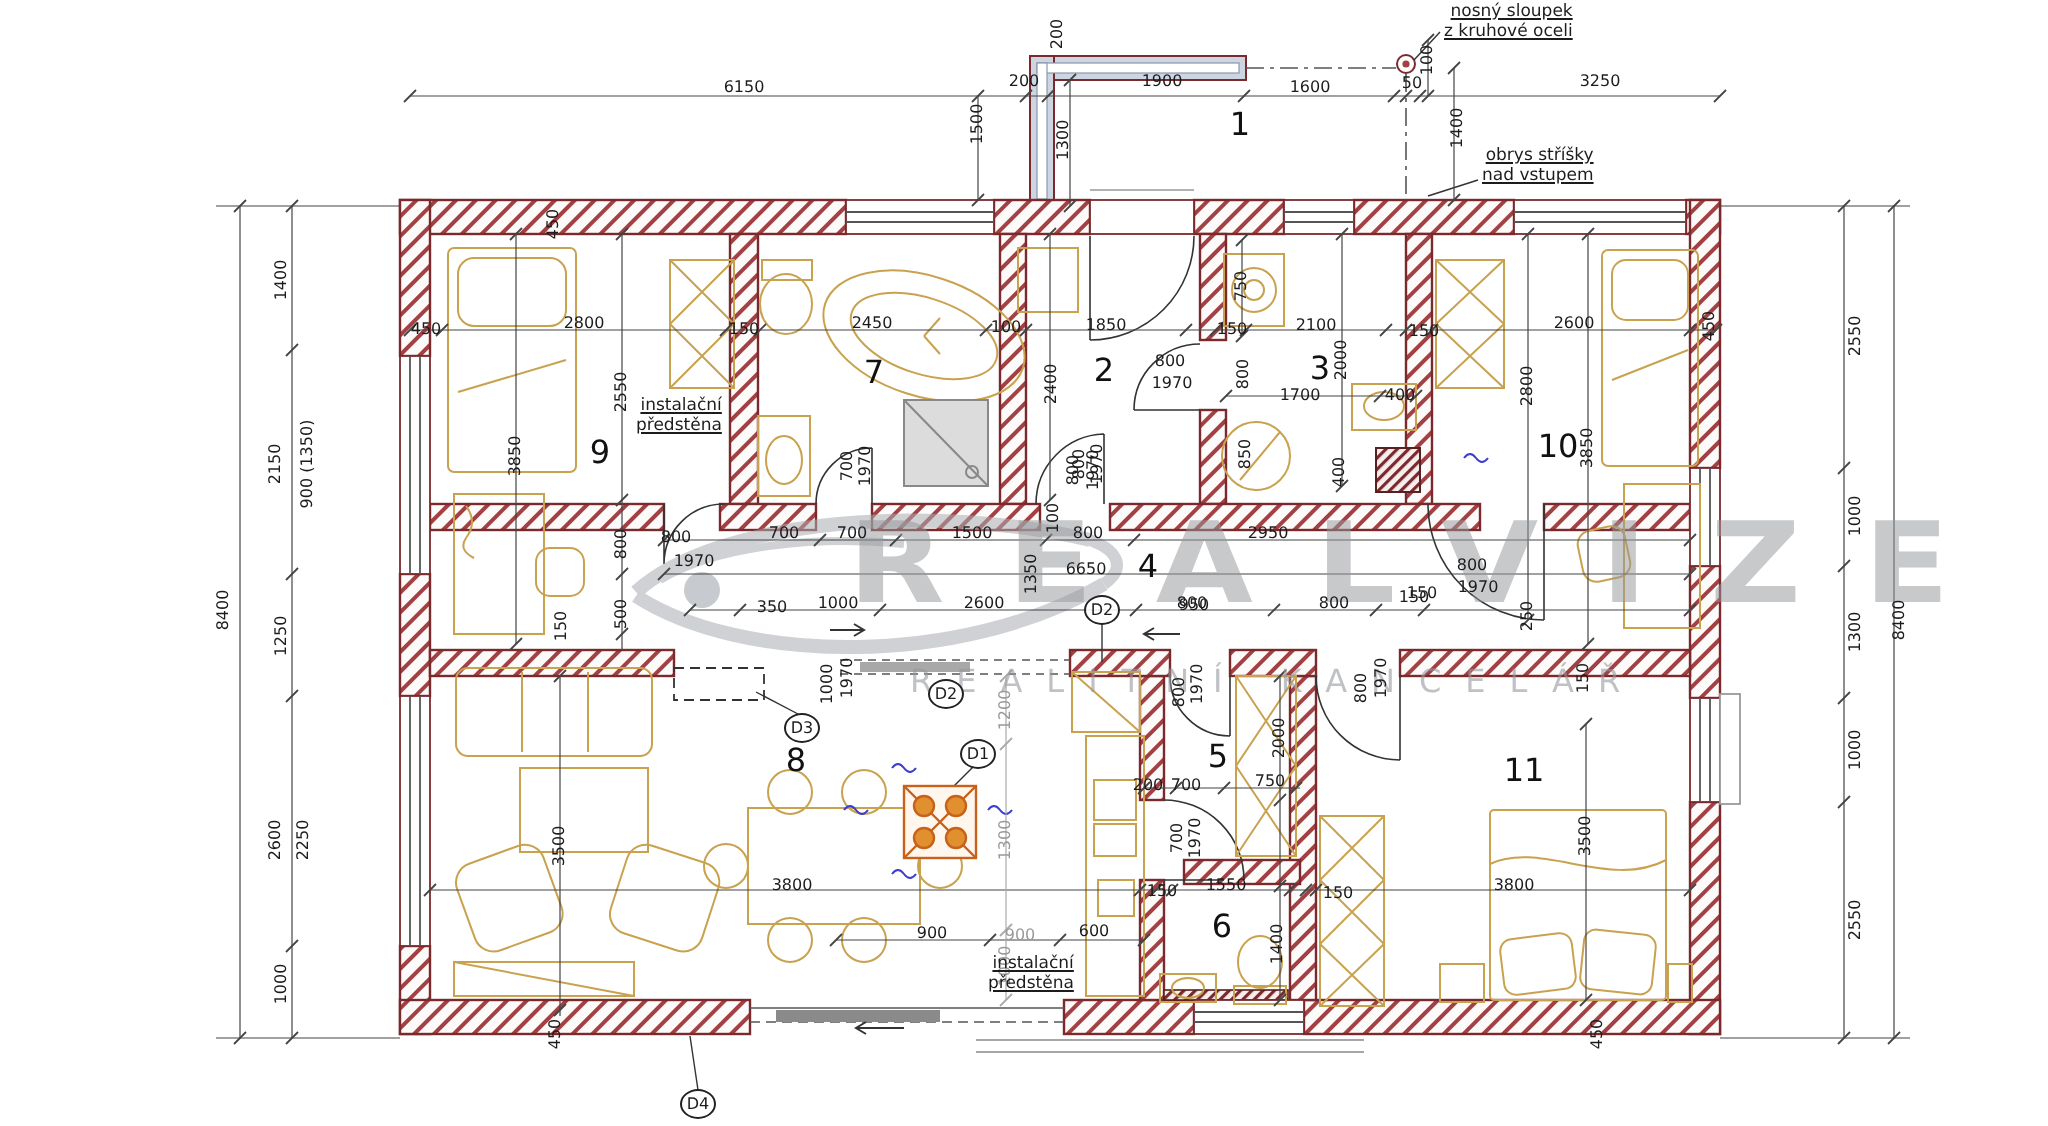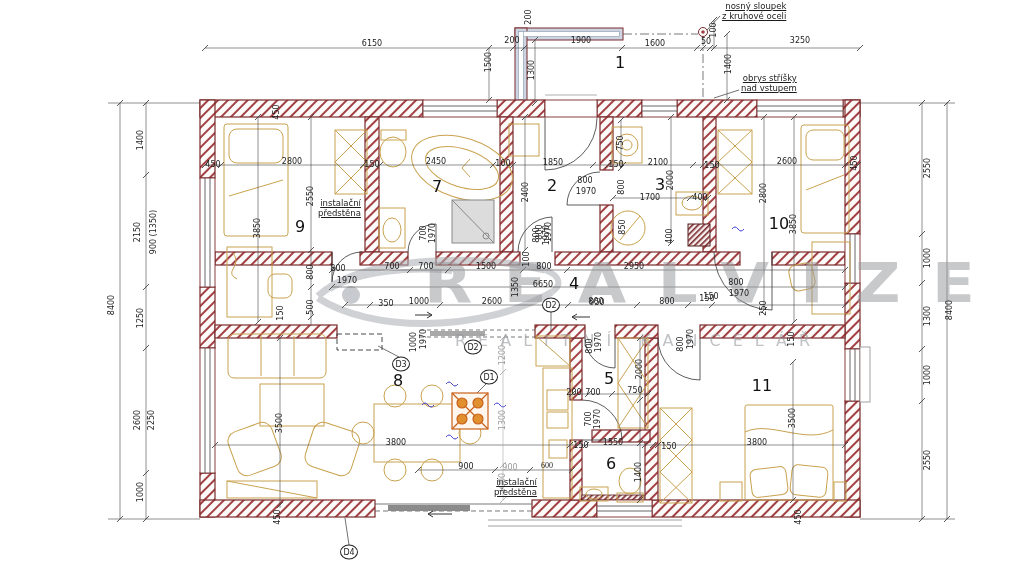--- a/index.html
+++ b/index.html
@@ -506,21 +506,21 @@
       <div class="lbl dim" style="left: 414px; top: 342px; transform: translate(-50%, -50%) rotate(-90deg);">1000</div>
       <div class="lbl dim" style="left: 424px; top: 339px; transform: translate(-50%, -50%) rotate(-90deg);">1970</div>
       <div class="lbl dim" style="left: 280px; top: 423px; transform: translate(-50%, -50%) rotate(-90deg);">3500</div>
       <div class="lbl dim" style="left: 396px; top: 443px; transform: translate(-50%, -50%) rotate(0deg);">3800</div>
       <div class="lbl dim" style="left: 278px; top: 517px; transform: translate(-50%, -50%) rotate(-90deg);">450</div>
       <div class="lbl dim gray" style="left: 503px; top: 355px; transform: translate(-50%, -50%) rotate(-90deg);">1200</div>
       <div class="lbl dim gray" style="left: 503px; top: 420px; transform: translate(-50%, -50%) rotate(-90deg);">1300</div>
       <div class="lbl dim gray" style="left: 503px; top: 483px; transform: translate(-50%, -50%) rotate(-90deg);">1000</div>
       <div class="lbl dim" style="left: 466px; top: 467px; transform: translate(-50%, -50%) rotate(0deg);">900</div>
       <div class="lbl dim gray" style="left: 510px; top: 468px; transform: translate(-50%, -50%) rotate(0deg);">900</div>
-      <div class="lbl dim" style="left: 547px; top: 466px; transform: translate(-50%, -50%) rotate(0deg); font-family: Liberation Serif, serif;">600</div>
+      <div class="lbl dim" style="left: 547px; top: 466px; transform: translate(-50%, -50%) rotate(0deg);">600</div>
       <div class="lbl dim" style="left: 590px; top: 346px; transform: translate(-50%, -50%) rotate(-90deg);">800</div>
       <div class="lbl dim" style="left: 599px; top: 342px; transform: translate(-50%, -50%) rotate(-90deg);">1970</div>
       <div class="lbl dim" style="left: 640px; top: 369px; transform: translate(-50%, -50%) rotate(-90deg);">2000</div>
       <div class="lbl dim" style="left: 574px; top: 393px; transform: translate(-50%, -50%) rotate(0deg);">200</div>
       <div class="lbl dim" style="left: 593px; top: 393px; transform: translate(-50%, -50%) rotate(0deg);">700</div>
       <div class="lbl dim" style="left: 635px; top: 391px; transform: translate(-50%, -50%) rotate(0deg);">750</div>
       <div class="lbl dim" style="left: 589px; top: 419px; transform: translate(-50%, -50%) rotate(-90deg);">700</div>
       <div class="lbl dim" style="left: 598px; top: 419px; transform: translate(-50%, -50%) rotate(-90deg);">1970</div>
       <div class="lbl dim" style="left: 581px; top: 446px; transform: translate(-50%, -50%) rotate(0deg);">150</div>
       <div class="lbl dim" style="left: 613px; top: 443px; transform: translate(-50%, -50%) rotate(0deg);">1550</div>

